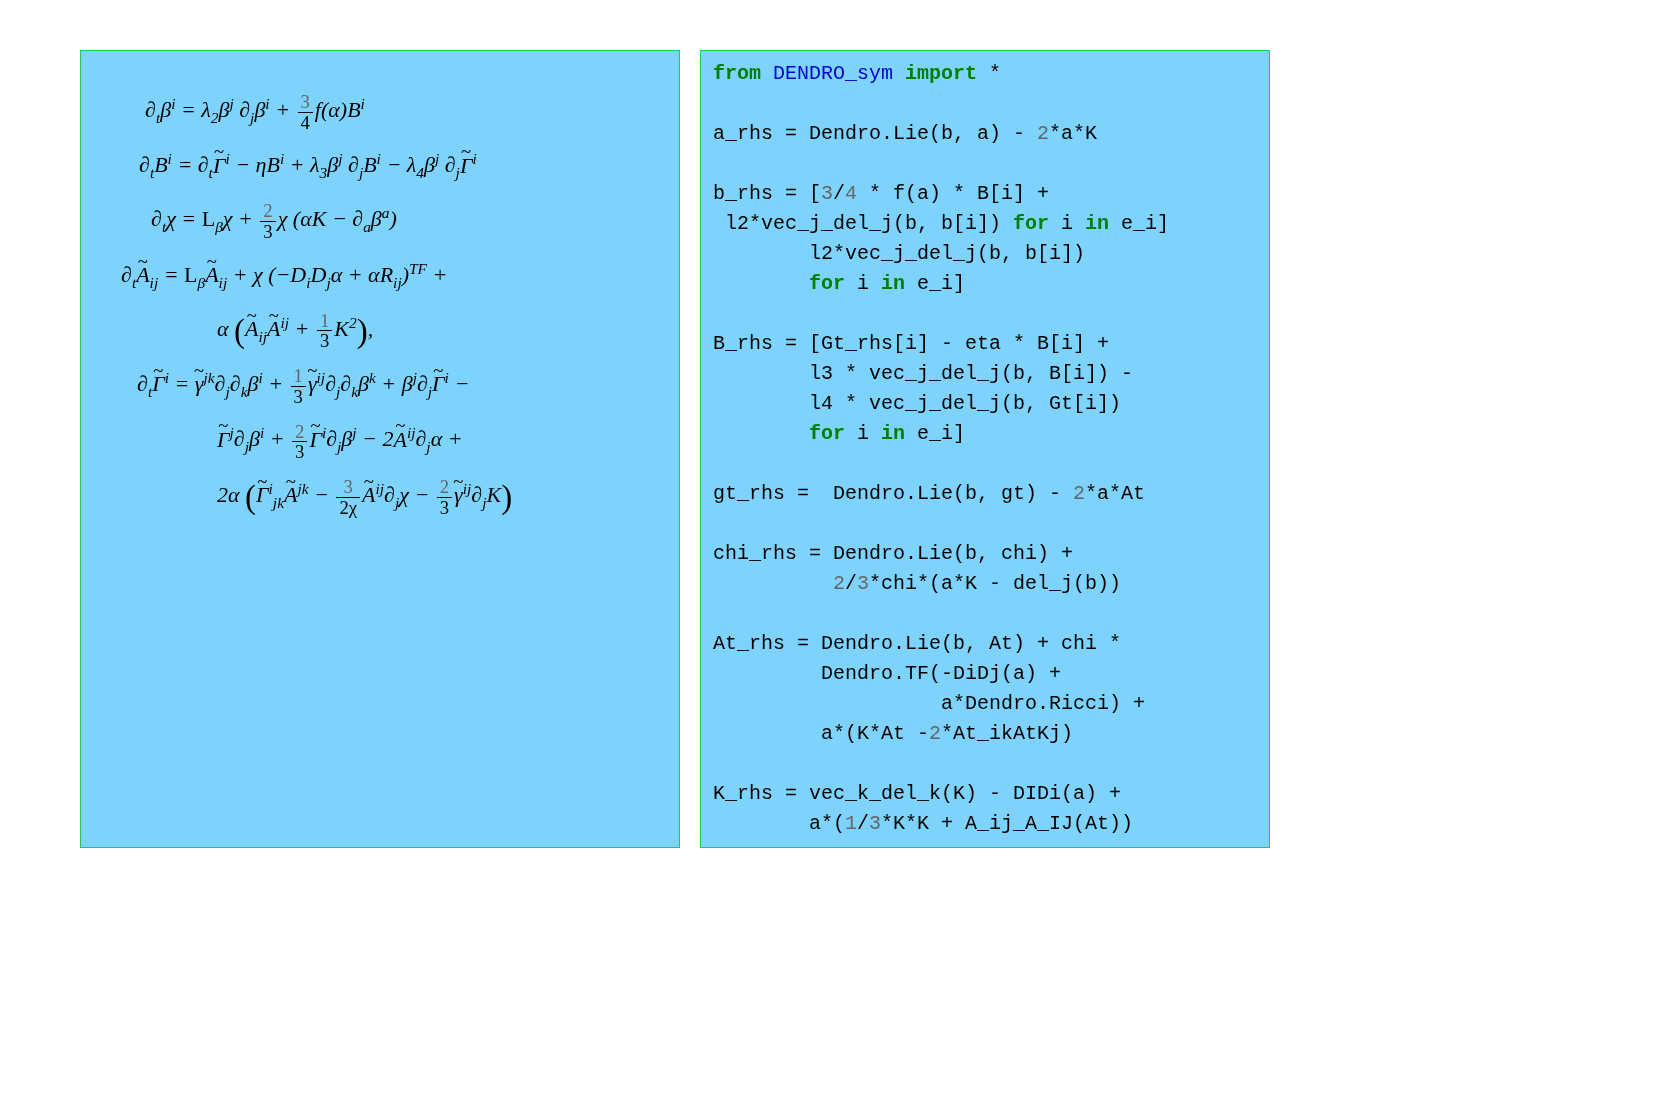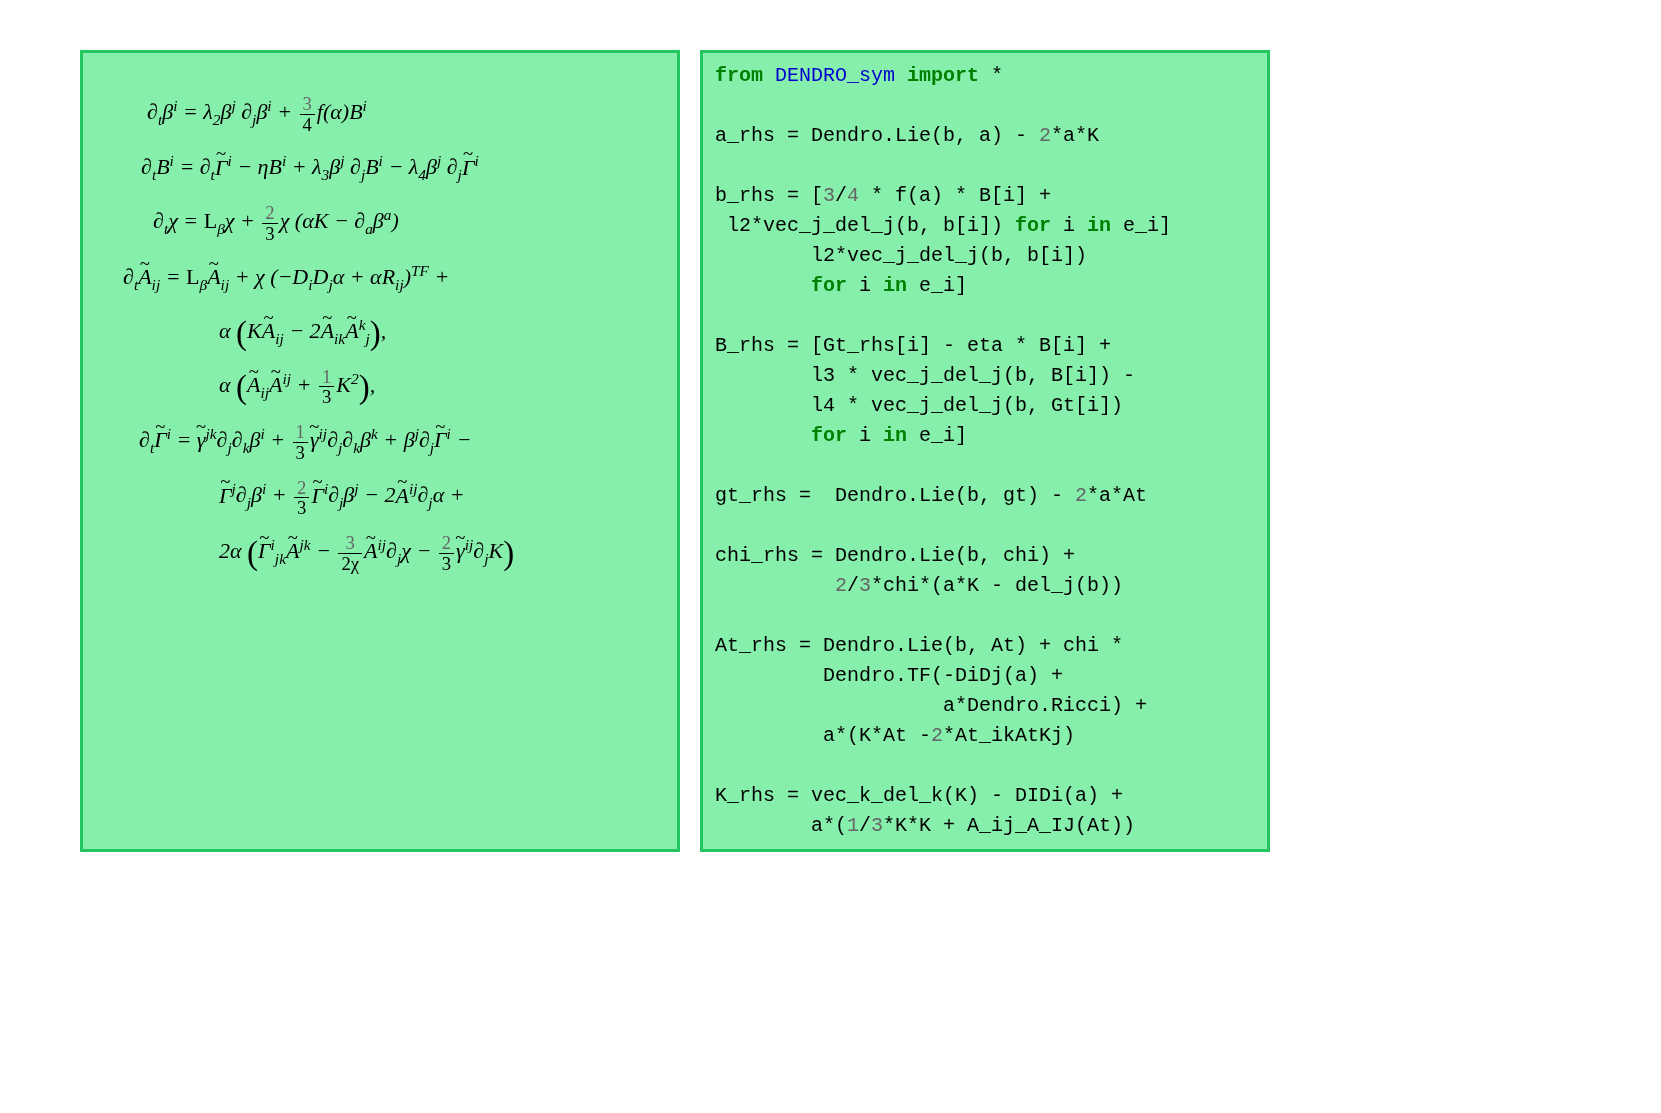--- a/index.html
+++ b/index.html
@@ -5,22 +5,22 @@
     * { box-sizing: border-box; margin: 0; padding: 0; }
     body {
       background: #fff;
       font-family: "Times New Roman", Georgia, serif;
       display: flex;
       gap: 20px;
       padding: 50px 80px;
       width: 1661px;
     }
     .panel {
-      border: 3px solid #22c55e;
-      background: #86efac;
+      border: 1px solid #22c55e;
+      background: #7dd3fc;
     }
     .panel-left {
       flex: 0 0 600px;
       padding: 40px 30px 25px 30px;
       font-size: 22px;
       line-height: 1.7;
       font-style: italic;
     }
     .panel-right {
       flex: 0 0 570px;
@@ -80,23 +80,20 @@
   </div>
 
 
   <div class="eq-line" style="padding-left:40px;">
     <span>∂</span><span class="sub">t</span><span>χ = </span><span class="script">L</span><span class="sub">β</span><span>χ + </span><span class="frac upright"><span class="num">2</span><span class="den">3</span></span><span>χ (αK − ∂</span><span class="sub">a</span><span>β</span><span class="sup">a</span><span>)</span>
   </div>
 
   <div class="eq-line" style="padding-left:10px;">
     <span>∂</span><span class="sub">t</span><span class="tilde-over"><span>A</span></span><span class="sub">ij</span><span> = </span><span class="script">L</span><span class="sub">β</span><span class="tilde-over"><span>A</span></span><span class="sub">ij</span><span> + χ (−D</span><span class="sub">i</span><span>D</span><span class="sub">j</span><span>α + αR</span><span class="sub">ij</span><span>)</span><span class="sup">TF</span><span> +</span>
   </div>
-  <div class="eq-line" style="padding-left:106px;">
-    <span>α </span><span class="bigparen">(</span><span>K</span><span class="tilde-over"><span>A</span></span><span class="sub">ij</span><span> − 2</span><span class="tilde-over"><span>A</span></span><span class="sub">ik</span><span class="tilde-over"><span>A</span></span><span class="sup">k</span><span class="sub">j</span><span class="bigparen">)</span><span>,</span>
-  </div>
 
   <div class="eq-line" style="padding-left:106px;">
     <span>α </span><span class="bigparen">(</span><span class="tilde-over"><span>A</span></span><span class="sub">ij</span><span class="tilde-over"><span>A</span></span><span class="sup">ij</span><span> + </span><span class="frac upright"><span class="num">1</span><span class="den">3</span></span><span>K</span><span class="sup">2</span><span class="bigparen">)</span><span>,</span>
   </div>
 
   <div class="eq-line" style="padding-left:26px;">
     <span>∂</span><span class="sub">t</span><span class="tilde-over"><span>Γ</span></span><span class="sup">i</span><span> = </span><span class="tilde-over"><span>γ</span></span><span class="sup">jk</span><span>∂</span><span class="sub">j</span><span>∂</span><span class="sub">k</span><span>β</span><span class="sup">i</span><span> + </span><span class="frac upright"><span class="num">1</span><span class="den">3</span></span><span class="tilde-over"><span>γ</span></span><span class="sup">ij</span><span>∂</span><span class="sub">j</span><span>∂</span><span class="sub">k</span><span>β</span><span class="sup">k</span><span> + β</span><span class="sup">j</span><span>∂</span><span class="sub">j</span><span class="tilde-over"><span>Γ</span></span><span class="sup">i</span><span> −</span>
   </div>
   <div class="eq-line" style="padding-left:106px;">
     <span class="tilde-over"><span>Γ</span></span><span class="sup">j</span><span>∂</span><span class="sub">j</span><span>β</span><span class="sup">i</span><span> + </span><span class="frac upright"><span class="num">2</span><span class="den">3</span></span><span class="tilde-over"><span>Γ</span></span><span class="sup">i</span><span>∂</span><span class="sub">j</span><span>β</span><span class="sup">j</span><span> − 2</span><span class="tilde-over"><span>A</span></span><span class="sup">ij</span><span>∂</span><span class="sub">j</span><span>α +</span>

